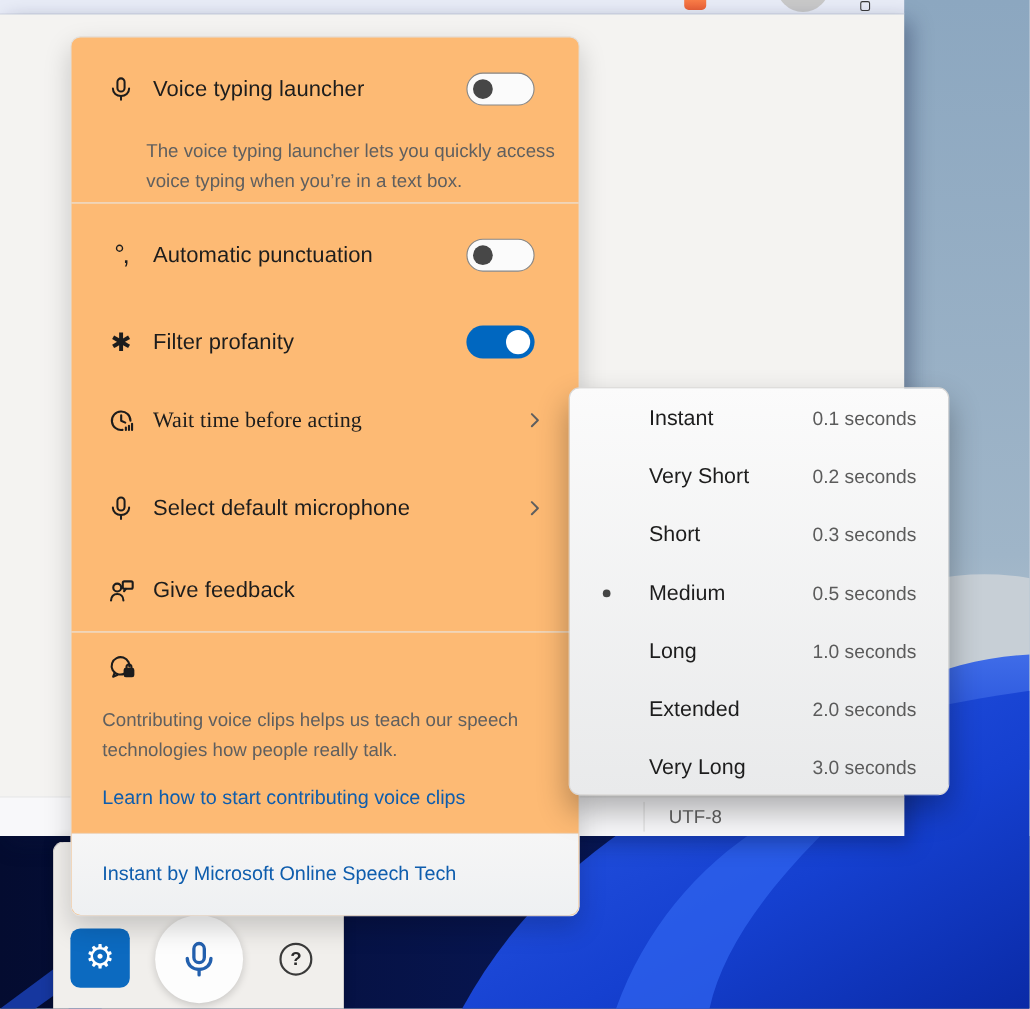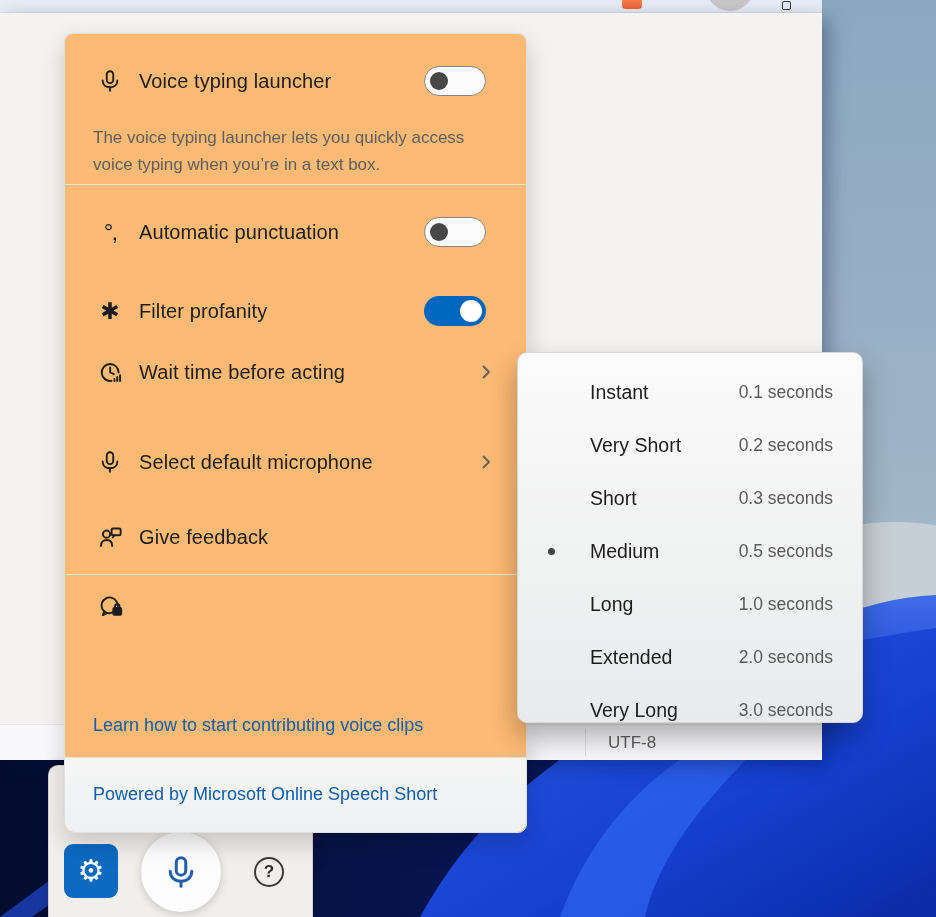--- a/index.html
+++ b/index.html
@@ -81,21 +81,21 @@
     background:linear-gradient(#f6f6f6,#eef0f2);
     border-top:1px solid #e6e5e4; border-radius:0 0 9px 9px;
   }
   .panel-footer .s-link { top:26px; }
   
   .wait-menu {
     position:absolute; left:517px; top:352px; width:346px; height:371px;
     background:linear-gradient(#fbfbfb,#e9eaeb);
     border:1px solid #d7d6d5; border-radius:10px;
     box-shadow:0 14px 28px rgba(0,0,0,.3); z-index:4;
-    padding-top:13px;
+    padding-top:1px;
   }
   .menu-row { height:53px; display:flex; align-items:center; padding:0 29px 0 30px; cursor:pointer; }
   .menu-bullet { width:14px; margin-right:28px; display:flex; align-items:center; }
   .menu-bullet::after { content:""; width:7px; height:7px; border-radius:50%; background:#454545; opacity:0; }
   .menu-row[data-selected="true"] .menu-bullet::after { opacity:1; }
   .menu-label { flex:1; font-size:19.5px; color:#1d1d1d; }
   .menu-value { font-size:17.5px; color:#5b5b5b; }
   svg.lineicon { stroke:#1c1c1c; fill:none; stroke-width:1.7; stroke-linecap:round; stroke-linejoin:round; }
 </style>
 </head>
@@ -169,41 +169,41 @@
       <svg class="lineicon" width="26" height="26" viewBox="0 0 24 24">
         <rect x="9" y="3" width="6" height="11" rx="3"></rect>
         <path d="M5.2,11.5 C5.2,15.4 8.2,17.8 12,17.8 C15.8,17.8 18.8,15.4 18.8,11.5"></path>
         <line x1="12" y1="17.8" x2="12" y2="21"></line>
       </svg>
     </span>
     <span class="row-label">Voice typing launcher</span>
     <div class="toggle" data-state="off"></div>
   </div>
 
-  <div class="s-desc" style="top:90px;">The voice typing launcher lets you quickly access voice typing when you’re in a text box.</div>
+  <div class="s-desc" style="top:90px;margin-left:40px;">The voice typing launcher lets you quickly access voice typing when you’re in a text box.</div>
 
   <div class="divider" style="top:150px;"></div>
 
   <div class="srow" style="top:160px;height:76px;">
     <span class="icon-box">
       <span class="glyph-icon" style="letter-spacing:-2px;font-size:24px;">°,</span>
     </span>
     <span class="row-label">Automatic punctuation</span>
     <div class="toggle" data-state="off"></div>
   </div>
 
   <div class="srow" style="top:239px;height:76px;">
     <span class="icon-box">
       <span class="glyph-icon">✱</span>
     </span>
     <span class="row-label">Filter profanity</span>
     <div class="toggle" data-state="on"></div>
   </div>
 
-  <div class="srow" style="top:300px;height:76px;">
+  <div class="srow" style="top:310px;height:76px;font-family:Liberation Serif, serif;">
     <span class="icon-box">
       <svg class="lineicon" width="27" height="27" viewBox="0 0 24 24">
         <path d="M19.2,12 A7.5,7.5 0 1 0 12.8,19.4"></path>
         <path d="M11.7,7.5 L11.7,12 L15,13.5"></path>
         <line x1="15.5" y1="19.5" x2="15.5" y2="17.5"></line>
         <line x1="18" y1="19.5" x2="18" y2="16"></line>
         <line x1="20.5" y1="19.5" x2="20.5" y2="14.5"></line>
       </svg>
     </span>
     <span class="row-label">Wait time before acting</span>
@@ -244,25 +244,26 @@
     <span class="icon-box">
       <svg class="lineicon" width="27" height="27" viewBox="0 0 24 24">
         <path d="M14.5,16.2 C11,18 6.6,17 4.8,13.4 C3,9.9 4.4,5.6 8,3.8 C11.5,2 15.8,3.4 17.6,7 C18.2,8.2 18.4,9.4 18.3,10.6"></path>
         <path d="M6.5,15.5 L5.2,18.8 L8.5,17.5"></path>
         <rect x="14.5" y="12.5" width="7" height="6" rx="1" fill="#1c1c1c"></rect>
         <path d="M16,12.5 L16,11 A2,2 0 0 1 20,11 L20,12.5"></path>
       </svg>
     </span>
   </div>
 
+  <div class="s-desc" style="top:607px;">Contributing voice clips helps us teach our speech technologies how people really talk.</div>
 
   <div class="s-link" style="top:681px;">Learn how to start contributing voice clips</div>
 
   <div class="panel-footer">
-    <div class="s-link">Powered by Microsoft Online Speech Short</div>
+    <div class="s-link">Instant by Microsoft Online Speech Tech</div>
   </div>
 </div>
 
 <div class="wait-menu">
   <div class="menu-row" data-selected="false">
     <span class="menu-bullet"></span>
     <span class="menu-label">Instant</span>
     <span class="menu-value">0.1 seconds</span>
   </div>
   <div class="menu-row" data-selected="false">

